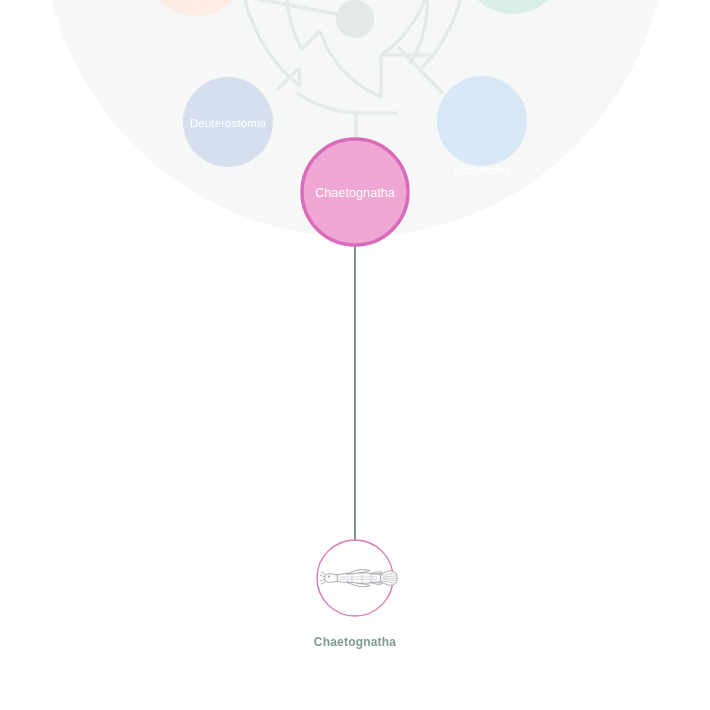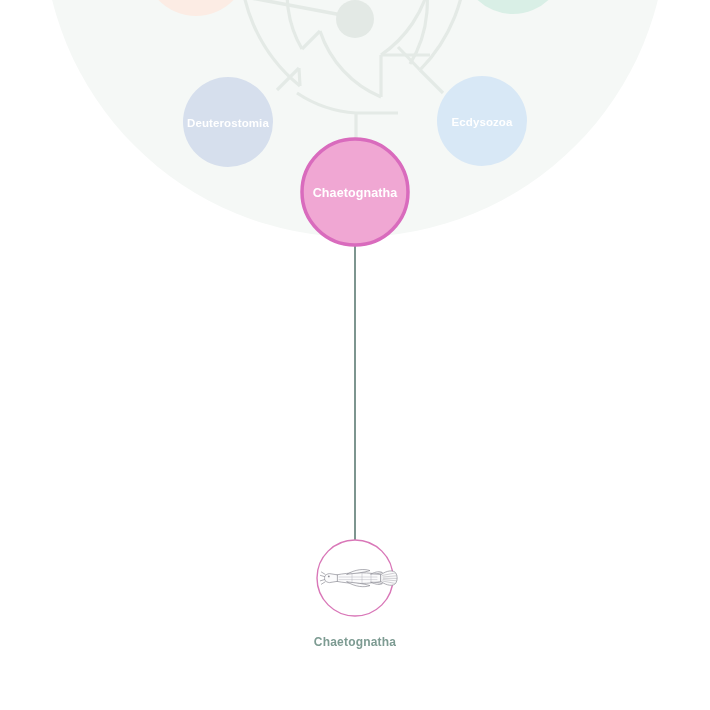--- a/index.html
+++ b/index.html
@@ -8,29 +8,29 @@
     background:#ffffff;
     font-family:"Liberation Sans", sans-serif;
     overflow:hidden;
     position:relative;
   }
   #stage{position:absolute;inset:0;width:710px;height:710px;}
   .svg-layer{position:absolute;top:0;left:0;width:710px;height:710px;}
   .node-label{
     position:absolute;
     color:#ffffff;
-    font-weight:bold;
+    font-weight:normal;
     text-align:center;
     white-space:nowrap;
     transform:translate(-50%,-50%);
     pointer-events:none;
     user-select:none;
   }
   .lbl-deut{font-size:11.5px;letter-spacing:.1px;}
-  .lbl-ecdy{font-size:11.5px;letter-spacing:.1px;}
+  .lbl-ecdy{font-size:11.5px;letter-spacing:.1px;margin-top:48px;}
   .lbl-chae{font-size:12.5px;letter-spacing:.1px;}
   .detail-caption{
     position:absolute;
     left:355px;top:642px;
     transform:translate(-50%,-50%);
     color:#7d9b92;
     font-size:12px;
     font-weight:bold;
     letter-spacing:.2px;
     white-space:nowrap;

